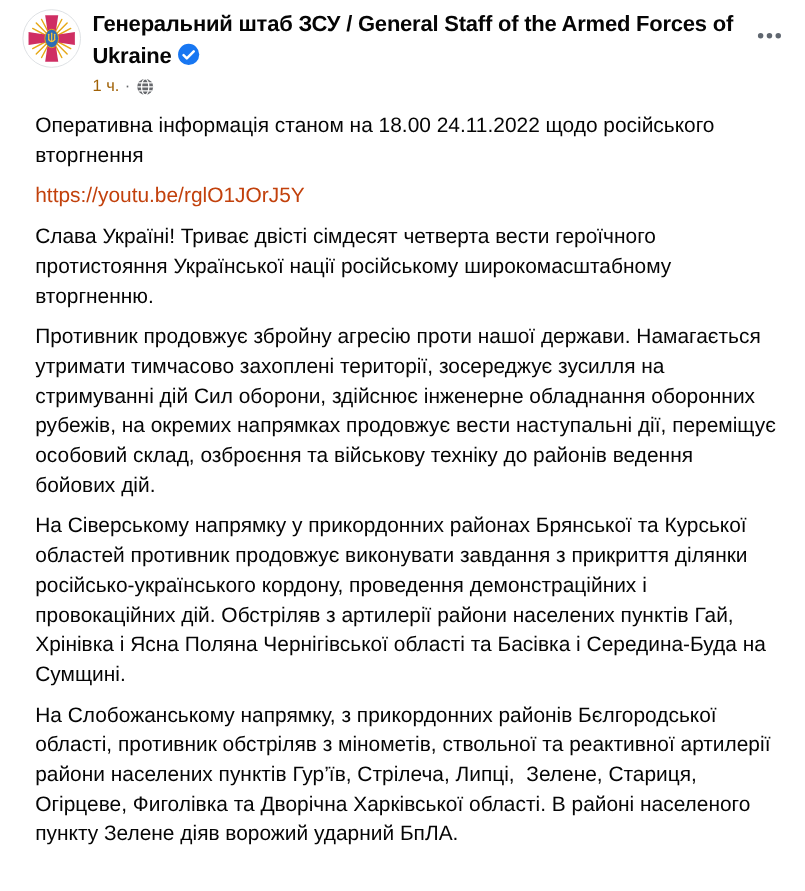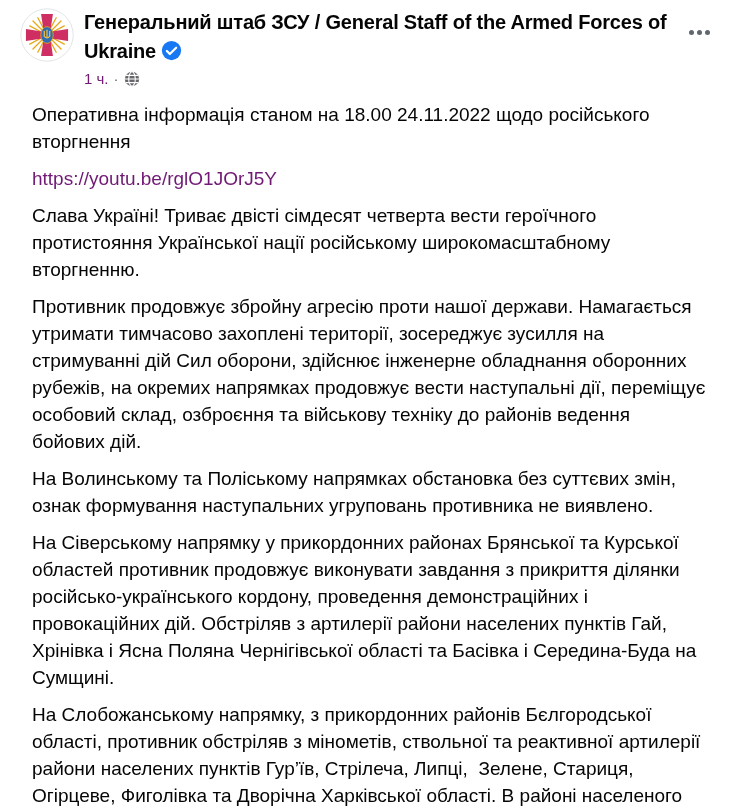--- a/index.html
+++ b/index.html
@@ -44,21 +44,21 @@
   }
   .timestamp-row {
     margin-top: 4px;
     display: flex;
     align-items: center;
     gap: 5px;
     color: #65676B;
     font-size: 15px;
     line-height: 18px;
   }
-  .timestamp { color: #701a75; text-decoration: none; cursor: pointer; }
+  .timestamp { color: #a16207; text-decoration: none; cursor: pointer; }
   .dot-sep { color: #65676B; }
   .globe { display: block; }
   .more-btn {
     display: flex;
     align-items: center;
     gap: 3px;
     padding: 10px 6px;
     margin-top: 12px;
     border-radius: 18px;
     cursor: pointer;
@@ -71,21 +71,21 @@
     line-height: 27px;
     color: #050505;
   }
   .post-paragraph {
     margin-bottom: 10px;
     white-space: pre-wrap;
     margin-left: 12px;
   }
   .para-link {
     display: block;
-    color: #701a75;
+    color: #c2410c;
     text-decoration: none;
     cursor: pointer;
   }
 </style>
 </head>
 <body>
 
 <div class="post-card">
 
   <div class="post-header">
@@ -153,20 +153,19 @@
   <div class="post-body">
     <div class="post-paragraph"><span class="para-text">Оперативна інформація станом на 18.00 24.11.2022 щодо російського вторгнення</span></div>
 
     <div class="post-paragraph"><a class="para-link" href="#">https://youtu.be/rglO1JOrJ5Y</a></div>
 
     <div class="post-paragraph"><span class="para-text">Слава Україні! Триває двісті сімдесят четверта вести героїчного протистояння Української нації російському широкомасштабному вторгненню.</span></div>
 
     <div class="post-paragraph"><span class="para-text">Противник продовжує збройну агресію проти нашої держави. Намагається утримати тимчасово захоплені території, зосереджує зусилля на стримуванні дій Сил оборони, здійснює інженерне обладнання оборонних рубежів, на окремих напрямках продовжує вести наступальні дії, переміщує особовий склад, озброєння та військову техніку до районів ведення бойових дій.</span></div>
 
 
-    <div class="post-paragraph"><span class="para-text">На Волинському та Поліському напрямках обстановка без суттєвих змін, ознак формування наступальних угруповань противника не виявлено.</span></div>
 
     <div class="post-paragraph"><span class="para-text">На Сіверському напрямку у прикордонних районах Брянської та Курської областей противник продовжує виконувати завдання з прикриття ділянки російсько-українського кордону, проведення демонстраційних і провокаційних дій. Обстріляв з артилерії райони населених пунктів Гай, Хрінівка і Ясна Поляна Чернігівської області та Басівка і Середина-Буда на Сумщині.</span></div>
 
     <div class="post-paragraph"><span class="para-text">На Слобожанському напрямку, з прикордонних районів Бєлгородської області, противник обстріляв з мінометів, ствольної та реактивної артилерії райони населених пунктів Гур’їв, Стрілеча, Липці,  Зелене, Стариця, Огірцеве, Фиголівка та Дворічна Харківської області. В районі населеного пункту Зелене діяв ворожий ударний БпЛА.</span></div>
   </div>
 
 </div>
 
 </body></html>

